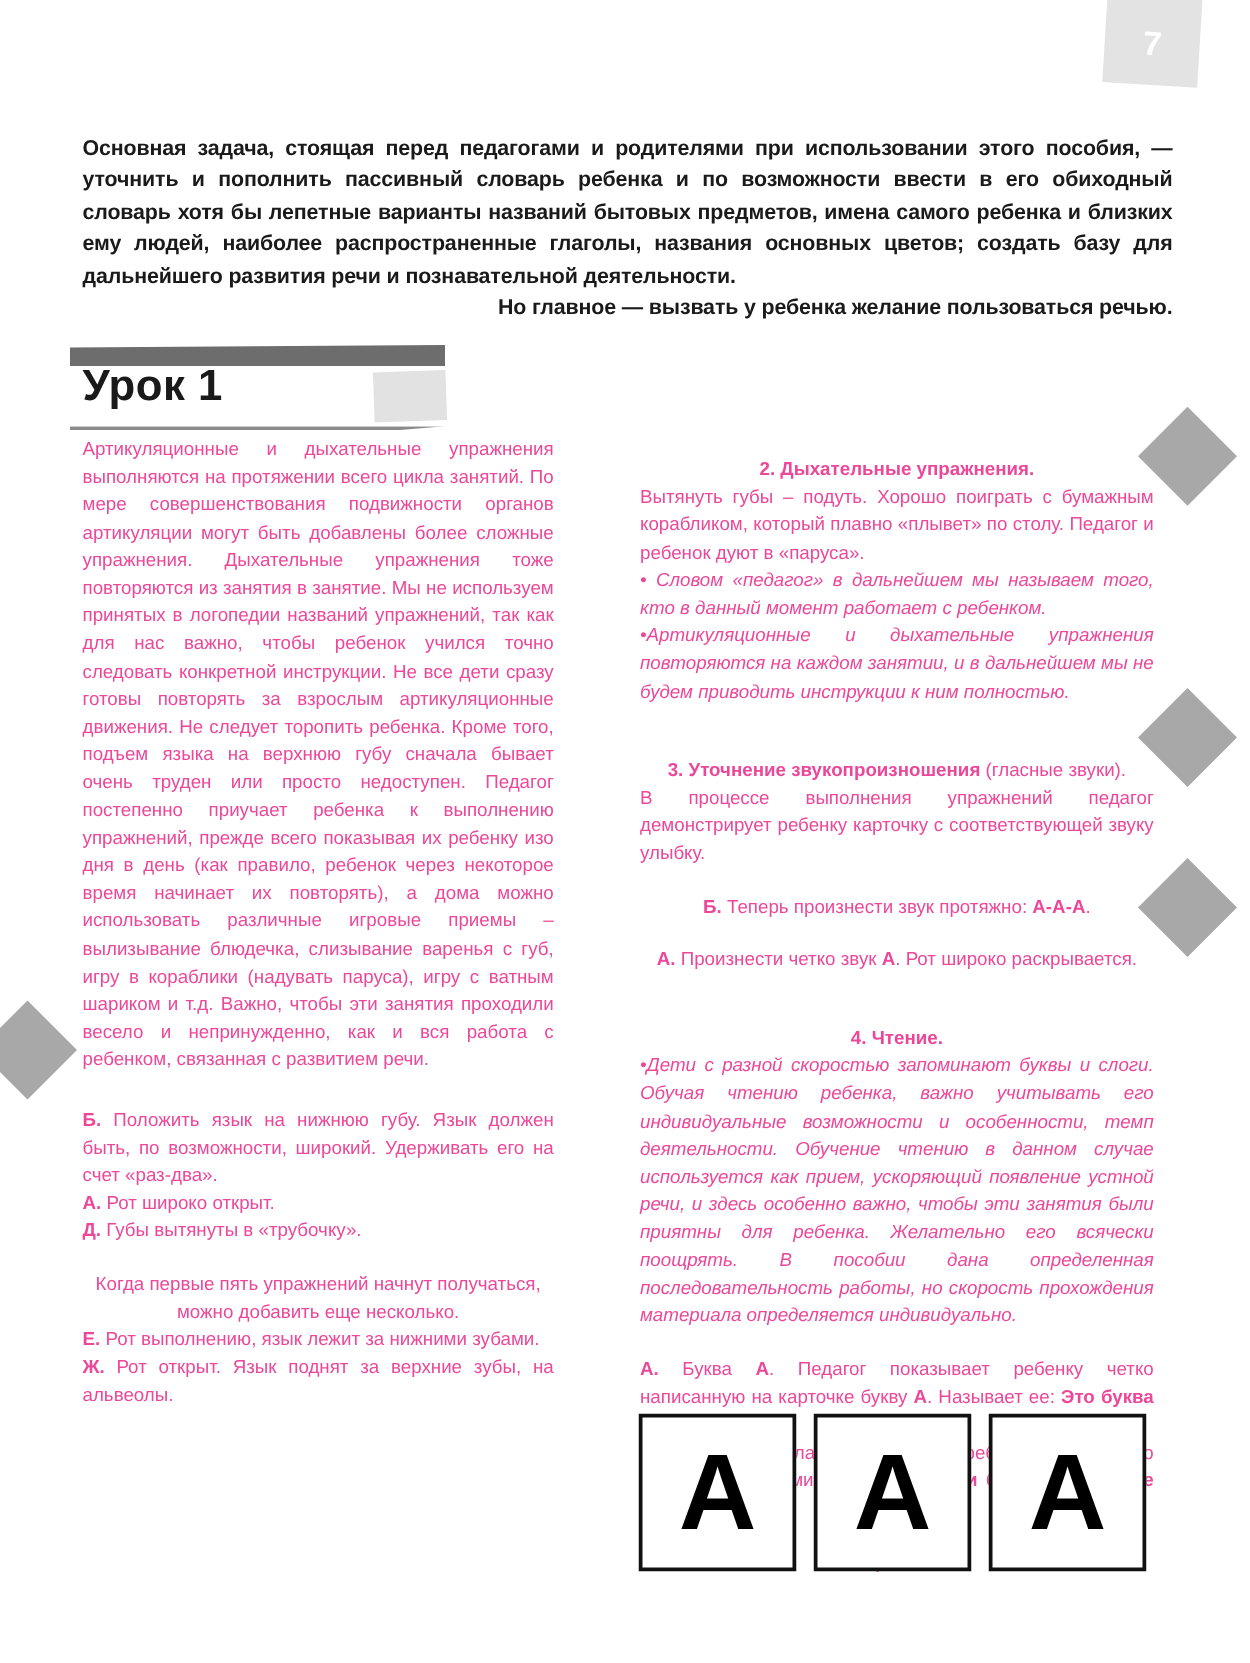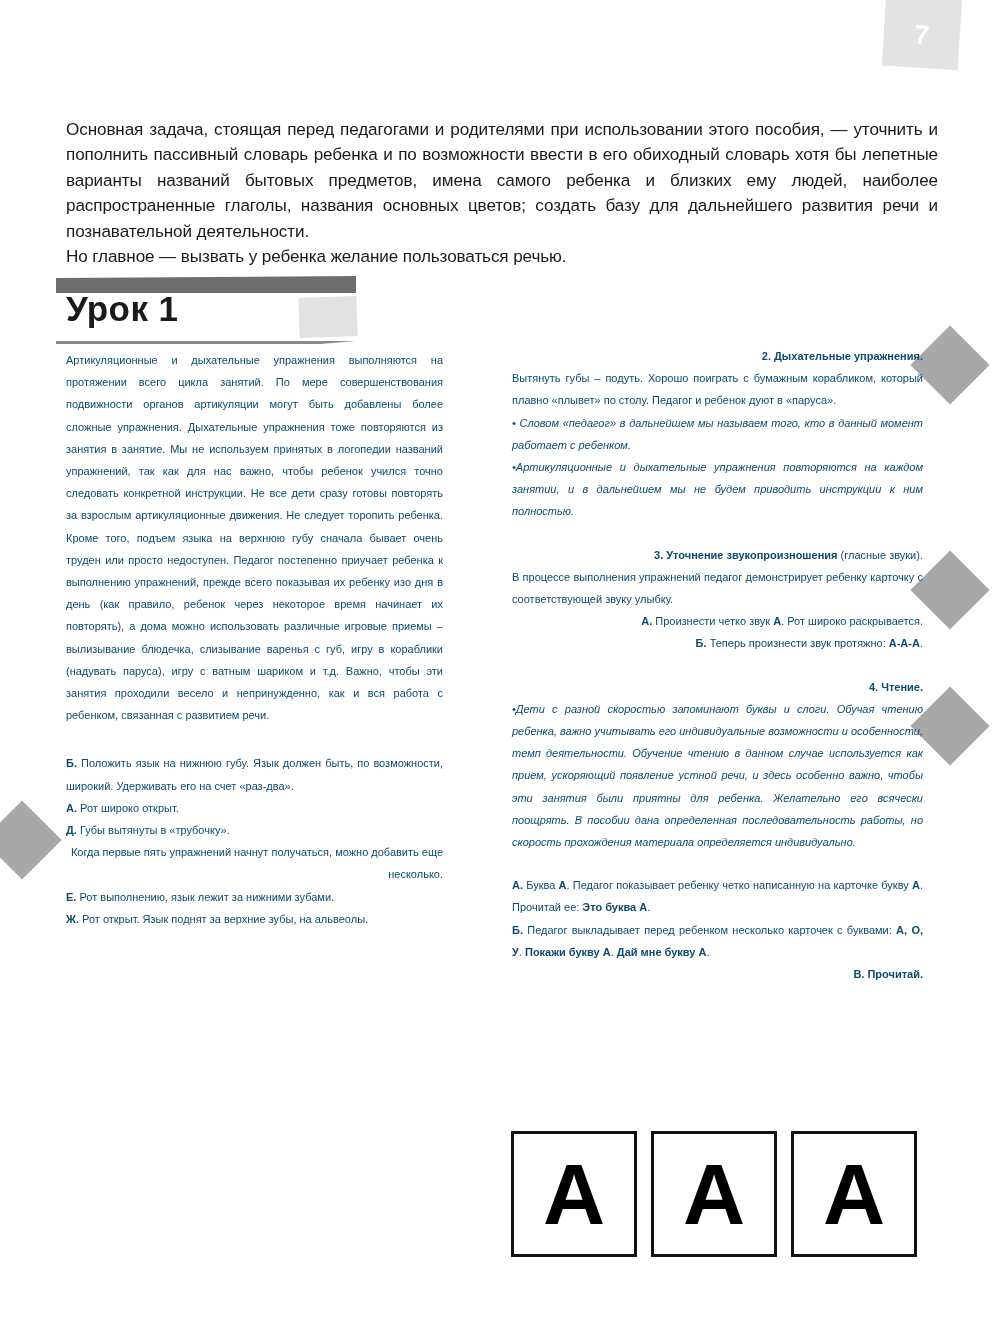--- a/index.html
+++ b/index.html
@@ -45,30 +45,30 @@
     font-size: 27px;
     font-weight: bold;
     padding-top: 8px;
     box-sizing: border-box;
   }
 
   
   .intro {
     position: absolute;
     left: 66px;
-    top: 117px;
+    top: 106px;
     width: 872px;
     font-size: 17.1px;
-    font-weight: normal;
+    font-weight: bold;
     line-height: 25.4px;
     text-align: justify;
     letter-spacing: -0.1px;
   }
   .intro .nojust {
-    text-align: left;
+    text-align: right;
   }
 
   
   .lesson-bar {
     position: absolute;
     left: 56px;
     top: 276px;
     width: 300px;
     height: 17px;
     background: #6d6d6d;
@@ -104,41 +104,42 @@
   
   .diamond {
     position: absolute;
     background: #a8a8a8;
     transform: rotate(45deg);
   }
 
   
   .col {
     position: absolute;
-    font-size: 11px;
+    font-size: 15px;
     line-height: 22.2px;
-    color: #0c4a6e;
+    color: #ec4899;
   }
   .col-left {
     left: 66px;
     top: 349px;
     width: 377px;
   }
   .col-right {
     left: 512px;
     top: 345px;
     width: 411px;
   }
   .col p {
     margin: 0;
     text-align: justify;
     text-justify: inter-word;
   }
   .col p.left-align {
-    text-align: right;
+    text-align: center;
+    margin-top: 20px;
   }
   .gap-md { height: 21px; }
   .gap-lg { height: 26px; }
 
   b, .b { font-weight: bold; }
   .bullet-para {
     font-style: italic;
     text-align: justify;
   }
 
@@ -205,31 +206,31 @@
   <div class="col col-right">
     <p class="left-align"><b>2. Дыхательные упражнения.</b></p>
     <p>Вытянуть губы – подуть. Хорошо поиграть с бумажным корабликом, который плавно «плывет» по столу. Педагог и ребенок дуют в «паруса».</p>
     <p class="bullet-para">• Словом «педагог» в дальнейшем мы называем того, кто в данный момент работает с ребенком.</p>
     <p class="bullet-para">•Артикуляционные и дыхательные упражнения повторяются на каждом занятии, и в дальнейшем мы не будем приводить инструкции к ним полностью.</p>
 
     <div class="gap-md"></div>
 
     <p class="left-align"><b>3. Уточнение звукопроизношения</b><span> (гласные звуки).</span></p>
     <p>В процессе выполнения упражнений педагог демонстрирует ребенку карточку с соответствующей звуку улыбку.</p>
+    <p class="left-align"><b>Б.</b><span> Теперь произнести звук протяжно: </span><b>А-А-А</b><span>.</span></p>
     <p class="left-align"><b>А.</b><span> Произнести четко звук </span><b>А</b><span>. Рот широко раскрывается.</span></p>
-    <p class="left-align"><b>Б.</b><span> Теперь произнести звук протяжно: </span><b>А-А-А</b><span>.</span></p>
 
     <div class="gap-md"></div>
 
     <p class="left-align"><b>4. Чтение.</b></p>
     <p class="bullet-para">•Дети с разной скоростью запоминают буквы и слоги. Обучая чтению ребенка, важно учитывать его индивидуальные возможности и особенности, темп деятельности. Обучение чтению в данном случае используется как прием, ускоряющий появление устной речи, и здесь особенно важно, чтобы эти занятия были приятны для ребенка. Желательно его всячески поощрять. В пособии дана определенная последовательность работы, но скорость прохождения материала определяется индивидуально.</p>
 
     <div class="gap-md"></div>
 
-    <p><b>А.</b><span> Буква </span><b>А</b><span>. Педагог показывает ребенку четко написанную на карточке букву </span><b>А</b><span>. Прочитай ее: </span><b>Это буква А</b><span>.</span></p>
+    <p><b>А.</b><span> Буква </span><b>А</b><span>. Педагог показывает ребенку четко написанную на карточке букву </span><b>А</b><span>. Называет ее: </span><b>Это буква А</b><span>.</span></p>
     <p><b>Б.</b><span> Педагог выкладывает перед ребенком несколько карточек с буквами: </span><b>А, О, У</b><span>. </span><b>Покажи букву А</b><span>. </span><b>Дай мне букву А</b><span>.</span></p>
     <p class="left-align"><b>В.</b><b> Прочитай.</b></p>
   </div>
 
   <div class="cards">
     <div class="card">
       <span class="card-letter">А</span>
     </div>
     <div class="card">
       <span class="card-letter">А</span>

